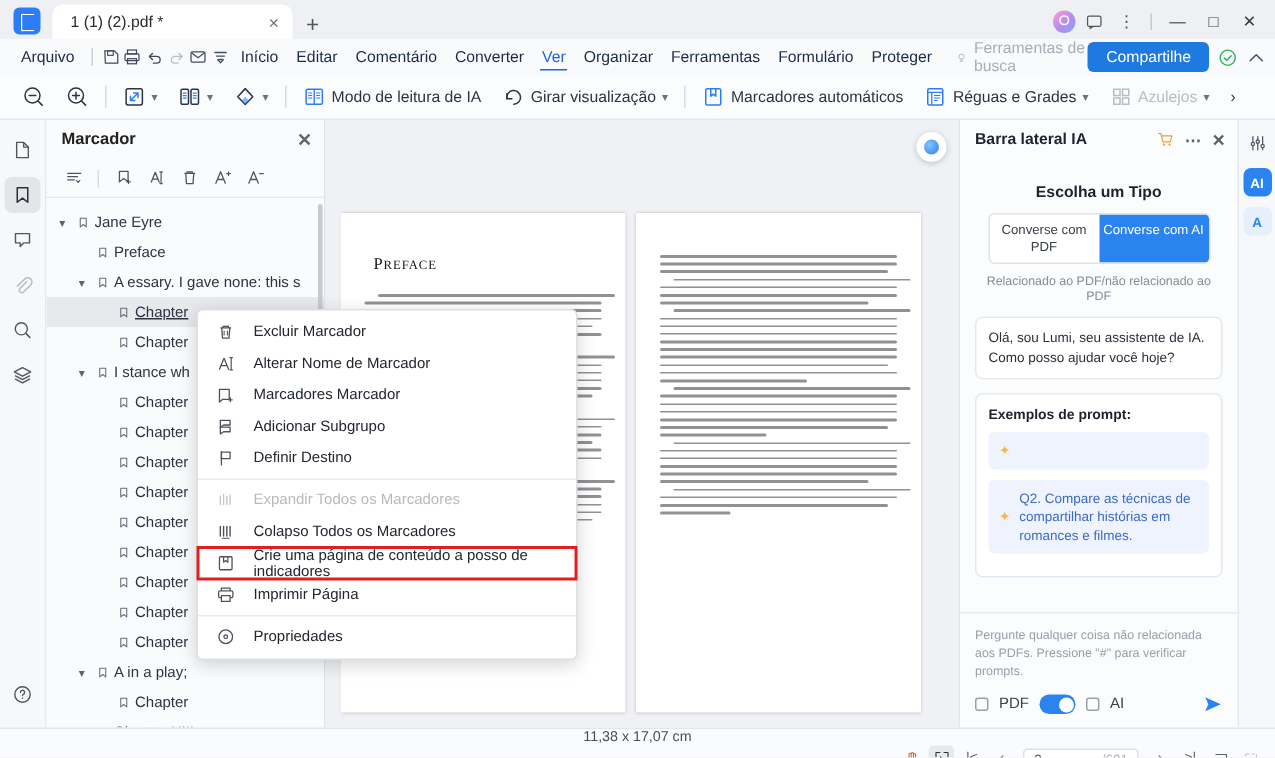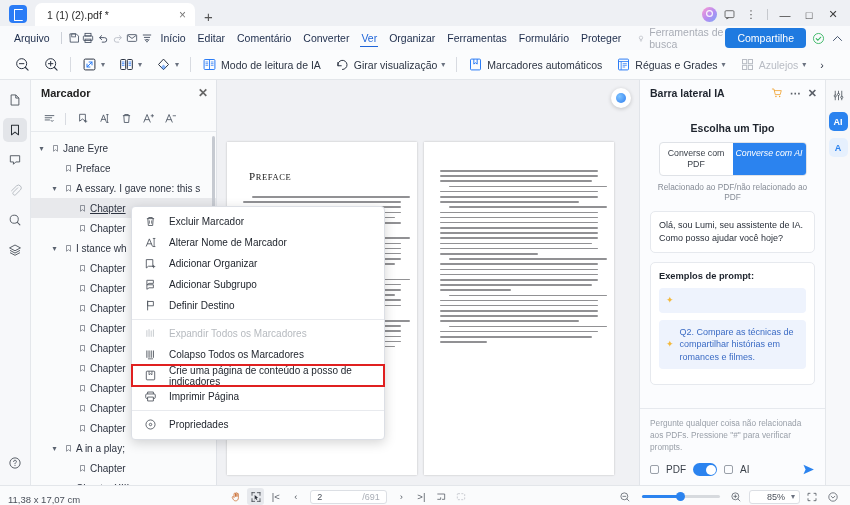--- a/index.html
+++ b/index.html
@@ -140,21 +140,21 @@
     background: #fbfcfe; border-left: 1px solid #e1e4e9; display: flex; flex-direction: column;
   }
   .ai-head { height: 26px; display: flex; align-items: center; padding: 0 8px 0 10px; gap: 7px; font-size: 10.5px; font-weight: bold; color: #1e242e; }
   .ai-head .sp { margin-left: auto; }
   .ai-head .cart { color: #f0a02a; font-size: 11px; }
   .ai-head .dots, .ai-head .x { color: #5a5f68; font-size: 11px; }
   .ai-body { flex: 1; padding: 10px 10px 0 10px; overflow: hidden; }
   .choose { text-align: center; font-size: 10.5px; font-weight: bold; color: #1d232c; margin: 6px 0 8px; }
   .seg { display: flex; width: 148px; margin: 0 auto; border: 1px solid #dfe2e7; border-radius: 4px; overflow: hidden; background: #fff; }
   .seg > div { flex: 1; text-align: center; font-size: 8.8px; padding: 5px 2px; line-height: 1.25; color: #3a4049; }
-  .seg > div.on { background: #2b83ef; color: #fff; font-style: italic; }
+  .seg > div.on { background: #2b83ef; color: #fff; }
   .sub { text-align: center; font-size: 8.3px; color: #868c96; margin: 6px 0 9px; }
   .bubble { background: #fff; border: 1px solid #e6e9ee; border-radius: 5px; padding: 7px 8px; font-size: 9px; line-height: 1.45; color: #2a303a; }
   .card { background: #fff; border: 1px solid #e6e9ee; border-radius: 5px; padding: 8px; margin-top: 9px; }
   .card h4 { font-size: 9.3px; color: #1d232c; margin-bottom: 7px; }
   .prompt { display: flex; gap: 6px; background: #eef3fd; border-radius: 4px; padding: 6px 7px; margin-bottom: 7px; font-size: 9px; line-height: 1.4; color: #3b6bc4; }
   .spark { color: #f3b93c; font-size: 9px; flex: none; align-self: center; }
   .ai-foot { border-top: 1px solid #e6e9ee; background: #fbfcfe; padding: 8px 10px 9px; }
   .hint { font-size: 8.3px; color: #9aa0a9; line-height: 1.45; margin-bottom: 10px; }
   .foot-row { display: flex; align-items: center; gap: 7px; font-size: 10px; color: #3b414a; }
   .chipic { width: 9px; height: 9px; border: 1px solid #9aa0a9; border-radius: 2px; display: inline-block; }
@@ -165,21 +165,21 @@
   
   .rrail { position: absolute; top: 80px; right: 0; width: 25px; bottom: 20px; background: #f7f8fa; border-left: 1px solid #e4e7eb;
            display: flex; flex-direction: column; align-items: center; padding-top: 6px; gap: 7px; }
   .rrail .ric { width: 19px; height: 19px; display:flex; align-items:center; justify-content:center; color:#555b64; font-size:10px; }
   .rrail .ric.blue { background:#2b83ef; color:#fff; border-radius:5px; font-weight:bold; font-size:9px; }
   .rrail .ric.lblue { background:#e6f0fd; color:#2b83ef; border-radius:5px; font-weight:bold; font-size:9px; }
 
   
   .status {
     position: absolute; left: 0; bottom: 0; width: 850px; height: 20px; background: #fafbfc;
-    border-top: 1px solid #e3e6ea; display: flex; align-items: flex-end; font-size: 9.5px; color: #4a505a; padding: 0 8px;
+    border-top: 1px solid #e3e6ea; display: flex; align-items: center; font-size: 9.5px; color: #4a505a; padding: 0 8px; flex-direction: column;
   }
   .status .dim { color: #a9aeb6; padding-left: 40px; }
   .st-center { margin-left: auto; display: flex; align-items: center; gap: 3px; }
   .sic { width: 17px; height: 17px; display: flex; align-items: center; justify-content: center; color: #5b6169; }
   .sic.sel { background: #e7e9ed; border-radius: 3px; color: #2c3139; }
   .pagebox { border: 1px solid #dcdfe4; border-radius: 3px; background: #fff; padding: 1px 6px; font-size: 9px; margin: 0 3px; }
   .st-right { margin-left: auto; display: flex; align-items: center; gap: 4px; }
   .slider { width: 78px; height: 3px; background: #d7dade; border-radius: 2px; position: relative; margin: 0 4px; }
   .slider .fill { position: absolute; left: 0; top: 0; height: 3px; width: 38px; background: #2b83ef; border-radius: 2px; }
   .slider .knob { position: absolute; left: 34px; top: -3px; width: 9px; height: 9px; border-radius: 50%; background: #2b83ef; }
@@ -739,21 +739,21 @@
         </span>
         <span>Alterar Nome de Marcador</span>
       </div>
       <div class="ctx-item">
         <span class="ci">
           <svg width="13" height="13" viewBox="0 0 18 18">
             <path d="M3.2 3.6h9v9.2h-6l-3 2.4z" fill="none" stroke="currentColor" stroke-width="1.2" stroke-linejoin="round"></path>
             <path d="M11.6 13.2h3.4M13.3 11.5v3.4" stroke="currentColor" stroke-width="1.1" stroke-linecap="round"></path>
           </svg>
         </span>
-        <span>Adicionar Organizar</span>
+        <span>Marcadores Marcador</span>
       </div>
       <div class="ctx-item">
         <span class="ci">
           <svg width="13" height="13" viewBox="0 0 18 18">
             <path d="M4 3.2h9v4.2H7l-3 2z" fill="none" stroke="currentColor" stroke-width="1.2" stroke-linejoin="round"></path>
             <path d="M4 9.4h9v4.2H7l-3 2z" fill="none" stroke="currentColor" stroke-width="1.2" stroke-linejoin="round"></path>
           </svg>
         </span>
         <span>Adicionar Subgrupo</span>
       </div>

